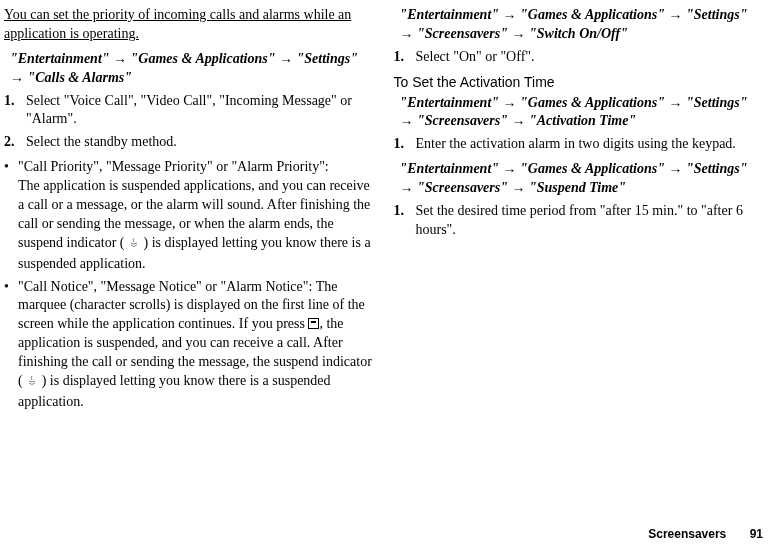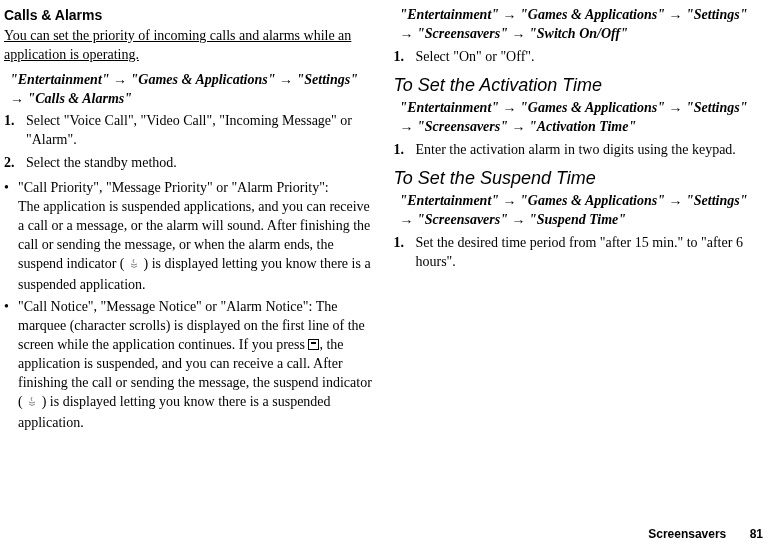--- a/index.html
+++ b/index.html
@@ -70,23 +70,22 @@
     margin-bottom: 4px;
   }
   ul.bullets > li .dot {
     min-width: 14px;
   }
   ul.bullets > li .txt {
     flex: 1;
   }
   .subhead {
     font-family: Arial, Helvetica, sans-serif;
-    font-size: 18px;
+    font-size: 14px;
     margin: 6px 0 2px 0;
-    font-style: italic;
   }
   .icon-sq {
     display: inline-block;
     width: 11px;
     height: 11px;
     border: 1px solid #000;
     vertical-align: -1px;
     position: relative;
     box-sizing: border-box;
   }
@@ -114,21 +113,20 @@
   .footer .pn {
     margin-left: 20px;
   }
 </style>
 </head>
 <body>
 
 <div class="page">
 
   <div class="col">
-    <div class="section-title">Calls &amp; Alarms</div>
     <p class="para">You can set the priority of incoming calls and alarms while an application is operating.</p>
 
     <p class="path">
       <span>"Entertainment"</span>
       <span class="arrow"> → </span>
       <span>"Games &amp; Applications"</span>
       <span class="arrow"> → </span>
       <span>"Settings"</span>
       <span class="arrow"> → </span>
       <span>"Calls &amp; Alarms"</span>
@@ -204,21 +202,20 @@
       <span class="arrow"> → </span>
       <span>"Activation Time"</span>
     </p>
     <ol class="steps">
       <li>
         <span class="num">1.</span>
         <span class="txt">Enter the activation alarm in two digits using the keypad.</span>
       </li>
     </ol>
 
-    <div class="subhead">To Set the Suspend Time</div>
     <p class="path">
       <span>"Entertainment"</span>
       <span class="arrow"> → </span>
       <span>"Games &amp; Applications"</span>
       <span class="arrow"> → </span>
       <span>"Settings"</span>
       <span class="arrow"> → </span>
       <span>"Screensavers"</span>
       <span class="arrow"> → </span>
       <span>"Suspend Time"</span>
@@ -227,14 +224,14 @@
       <li>
         <span class="num">1.</span>
         <span class="txt">Set the desired time period from "after 15 min." to "after 6 hours".</span>
       </li>
     </ol>
   </div>
 </div>
 
 <div class="footer">
   <span>Screensavers</span>
-  <span class="pn">81</span>
+  <span class="pn">91</span>
 </div>
 
 </body></html>

